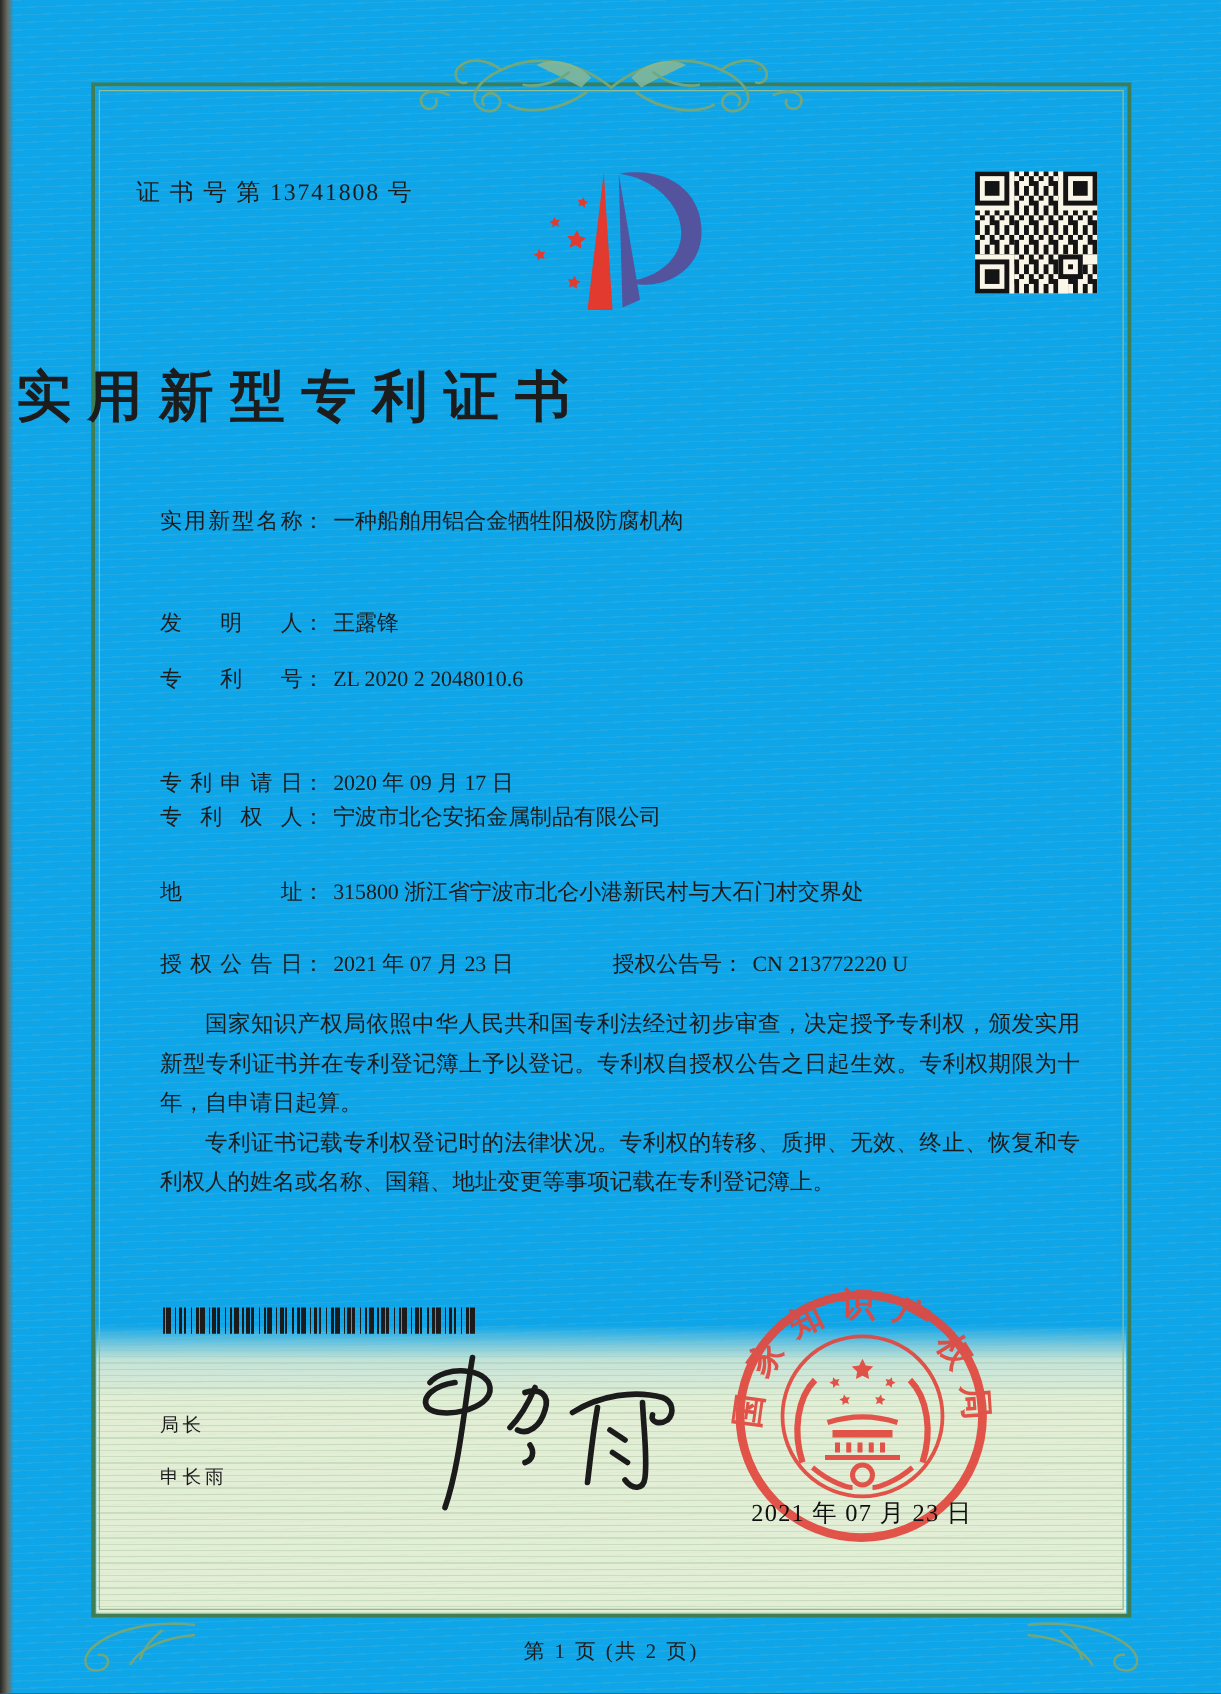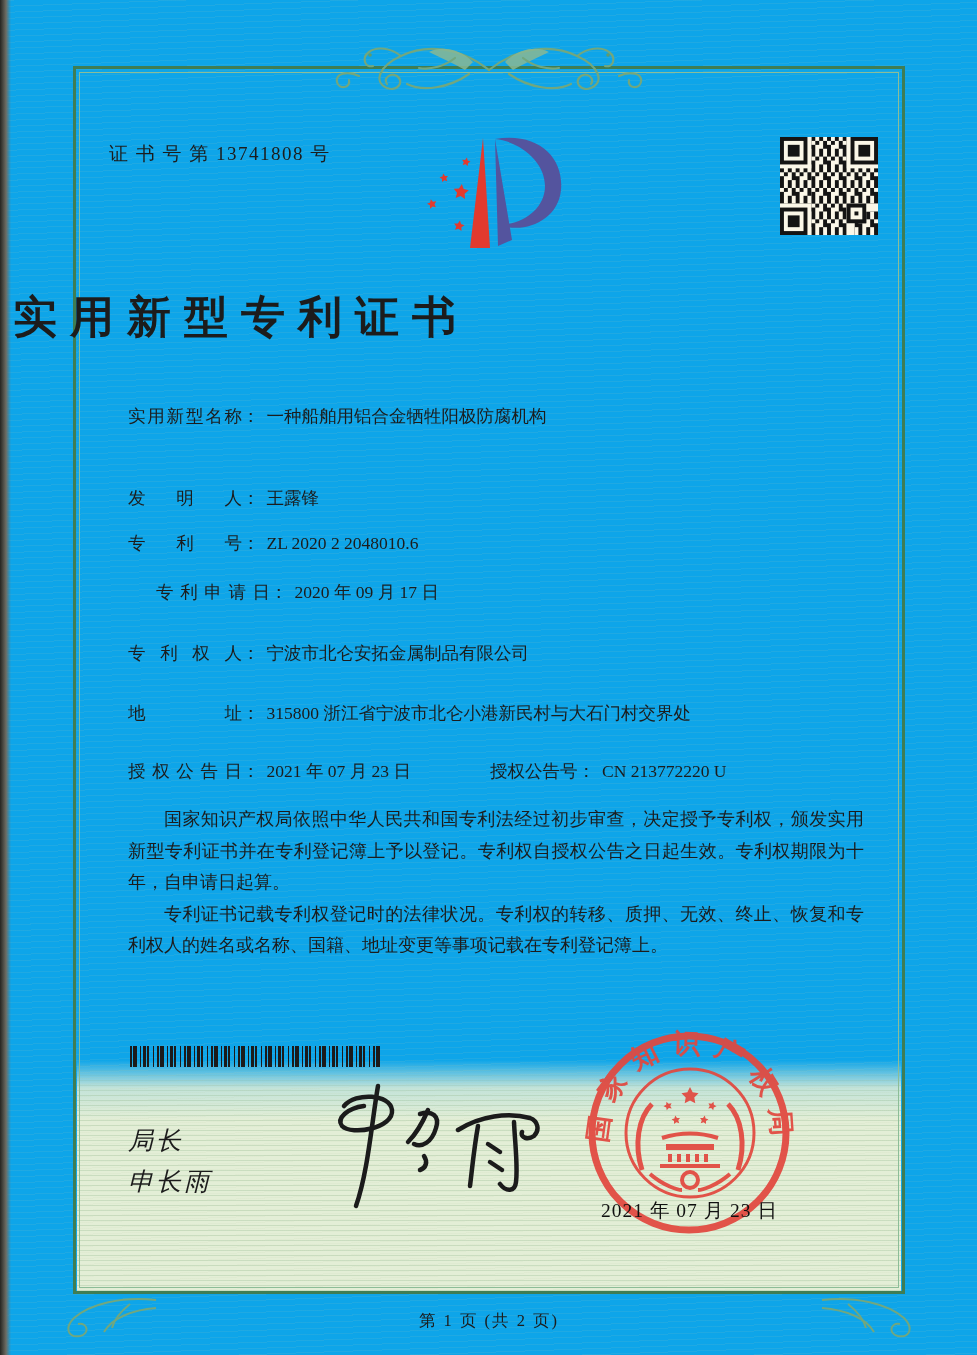--- a/index.html
+++ b/index.html
@@ -41,42 +41,42 @@
     position:absolute; left:0; top:288px; width:977px; 
     font-size:44px; font-weight:700; letter-spacing:13px; text-indent:13px;
   }
   .row{ position:absolute; left:128px; font-size:17.5px; white-space:nowrap; }
   .row .lbl{
     display:inline-block; width:114px; text-align:justify; text-align-last:justify;
   }
   .row .colon{ display:inline-block; }
   .row .val{ margin-left:7px; }
   .row.r1{top:404px;} .row.r2{top:486px;} .row.r3{top:531px;}
-  .row.r4{top:580px;margin-left:28px;} .row.r5{top:641px;} .row.r6{top:701px;}
+  .row.r4{top:614px;} .row.r5{top:641px;} .row.r6{top:701px;}
   .row.r7{top:759px; width:760px;}
   .row .col2{ position:absolute; left:362px; top:0; }
   .body-text{
     position:absolute; left:128px; top:804px; width:736px;
     font-size:18px; line-height:31.5px; text-align:justify;
   }
   .body-text p{ margin:0; text-indent:2em; }
   .barcode{
     position:absolute; left:130px; top:1046px; width:252px; height:21px;
     background:repeating-linear-gradient(90deg,
       #1b1b1b 0 2px, rgba(0,0,0,0) 2px 3px,
       #1b1b1b 3px 7px, rgba(0,0,0,0) 7px 10px,
       #1b1b1b 10px 11px, rgba(0,0,0,0) 11px 13px,
       #1b1b1b 13px 16px, rgba(0,0,0,0) 16px 17px,
       #1b1b1b 17px 19px, rgba(0,0,0,0) 19px 23px,
       #1b1b1b 23px 24px, rgba(0,0,0,0) 24px 27px);
   }
   .signer{
     position:absolute; left:128px; top:1120px;
     font-family:"Liberation Sans","DejaVu Sans",sans-serif;
-    font-size:25px; line-height:41px; font-weight:500; letter-spacing:3px;font-style:italic;
+    font-size:15px; line-height:41px; font-weight:500; letter-spacing:3px;
   }
   .sig-svg{ position:absolute; left:292px; top:1080px; }
   .seal-svg{ position:absolute; left:576px; top:1020px; opacity:0.93; }
   .seal-date{
     position:absolute; left:601px; top:1197px; font-size:19.5px; letter-spacing:1px; color:#101010;
   }
   .page-info{
     position:absolute; left:73px; top:1310px; width:832px; text-align:center; font-size:16.5px; letter-spacing:2px;
   }
   .back-note{

